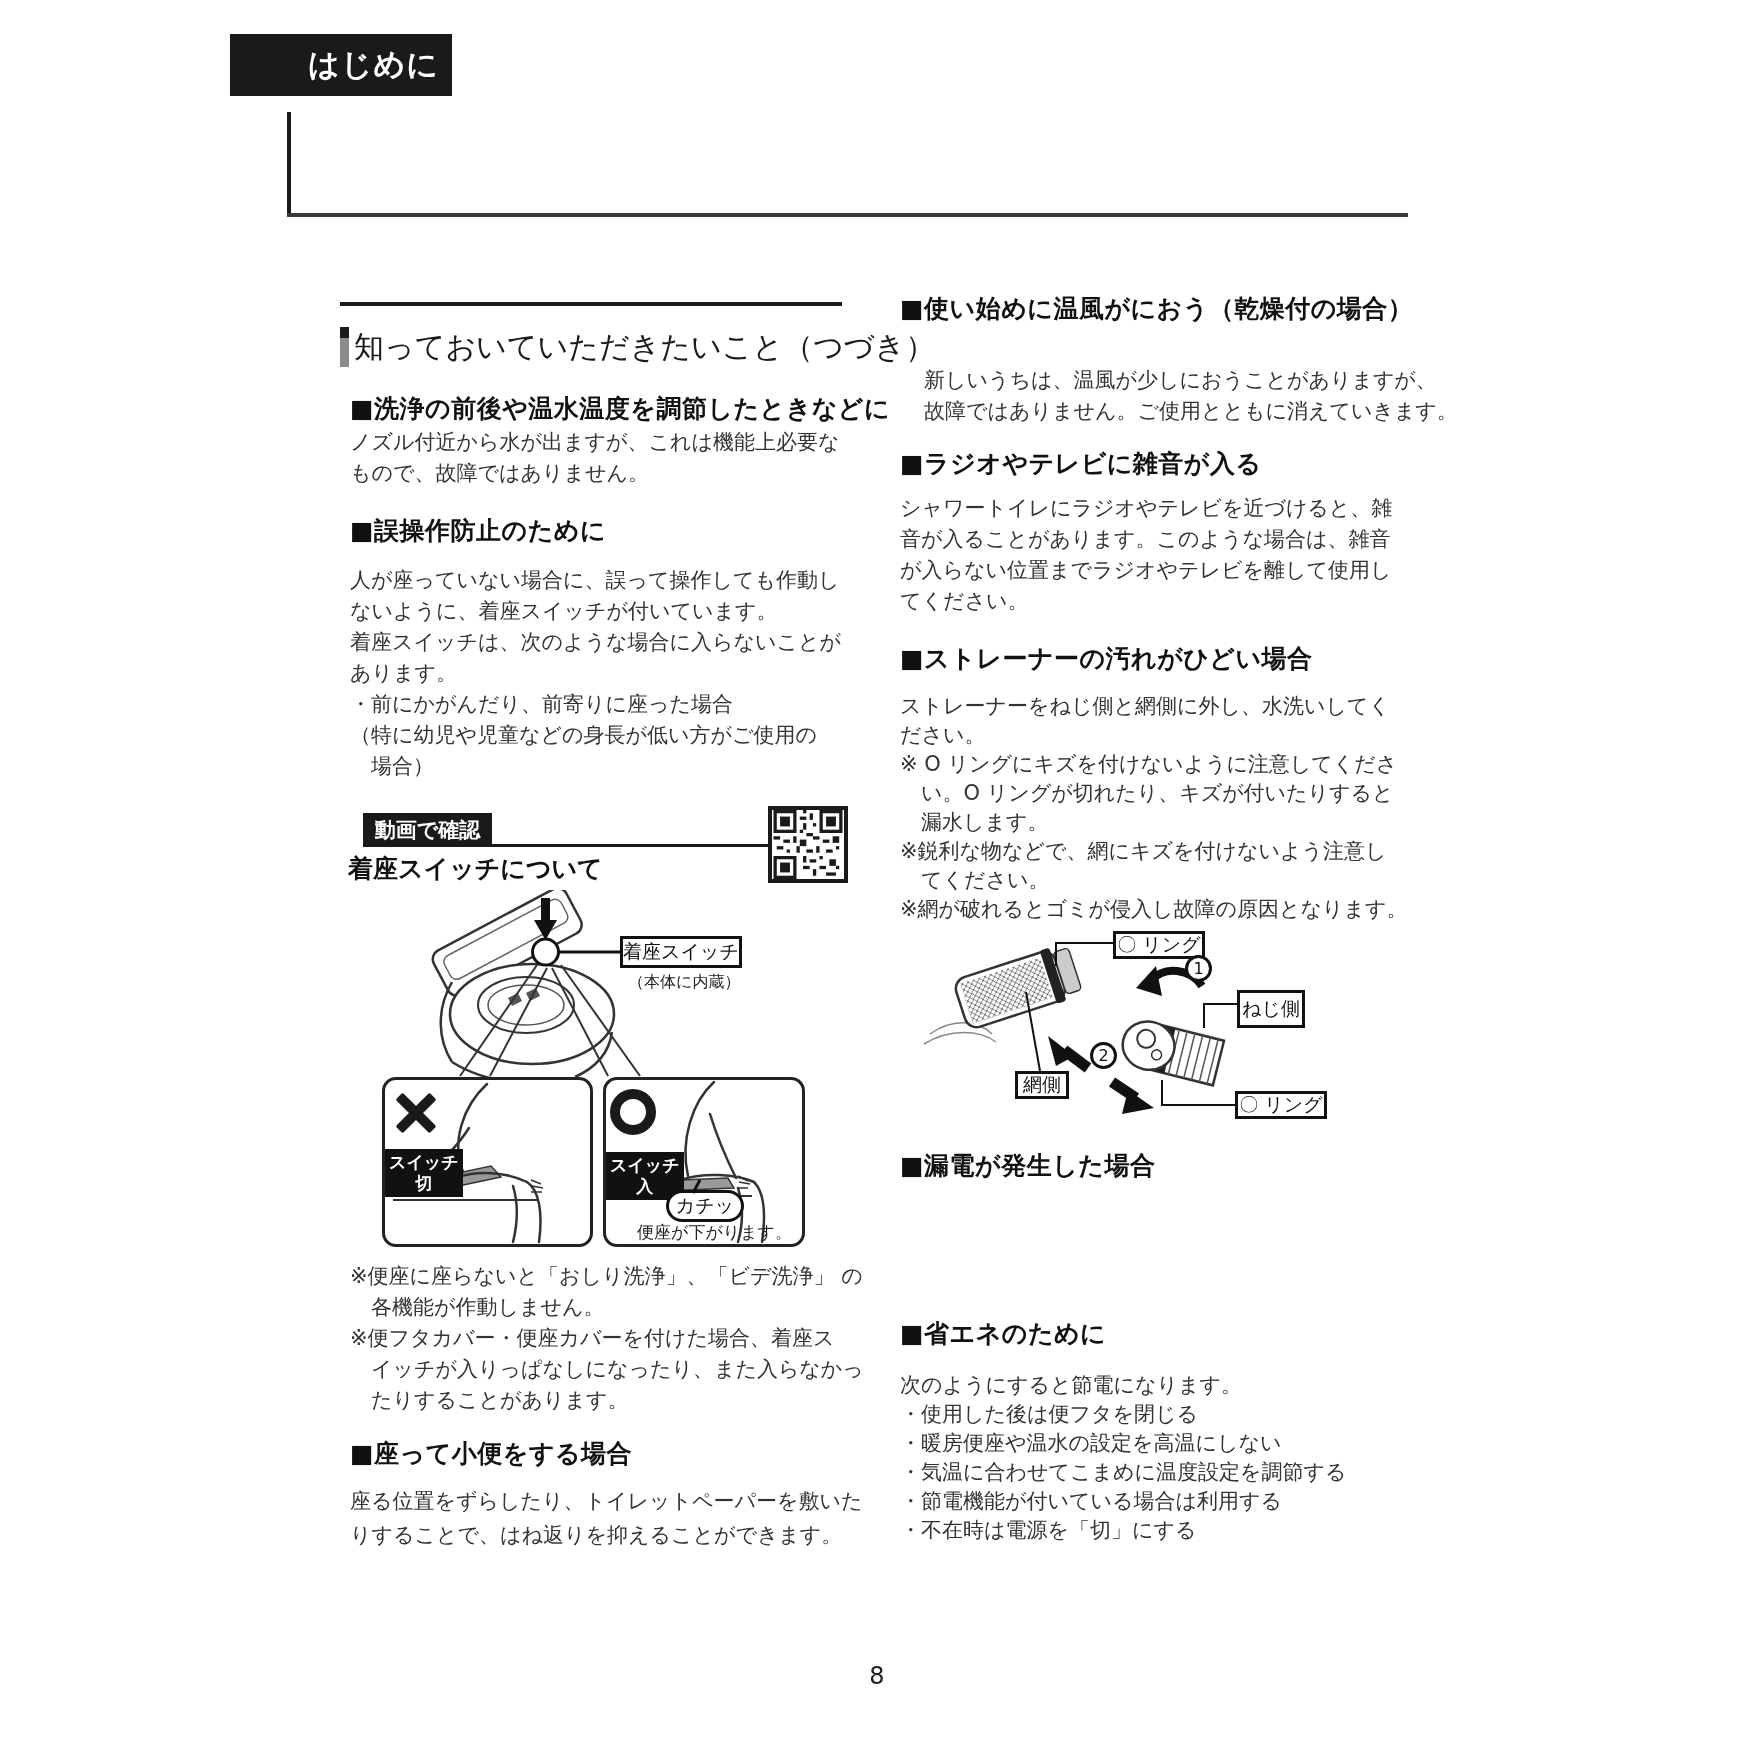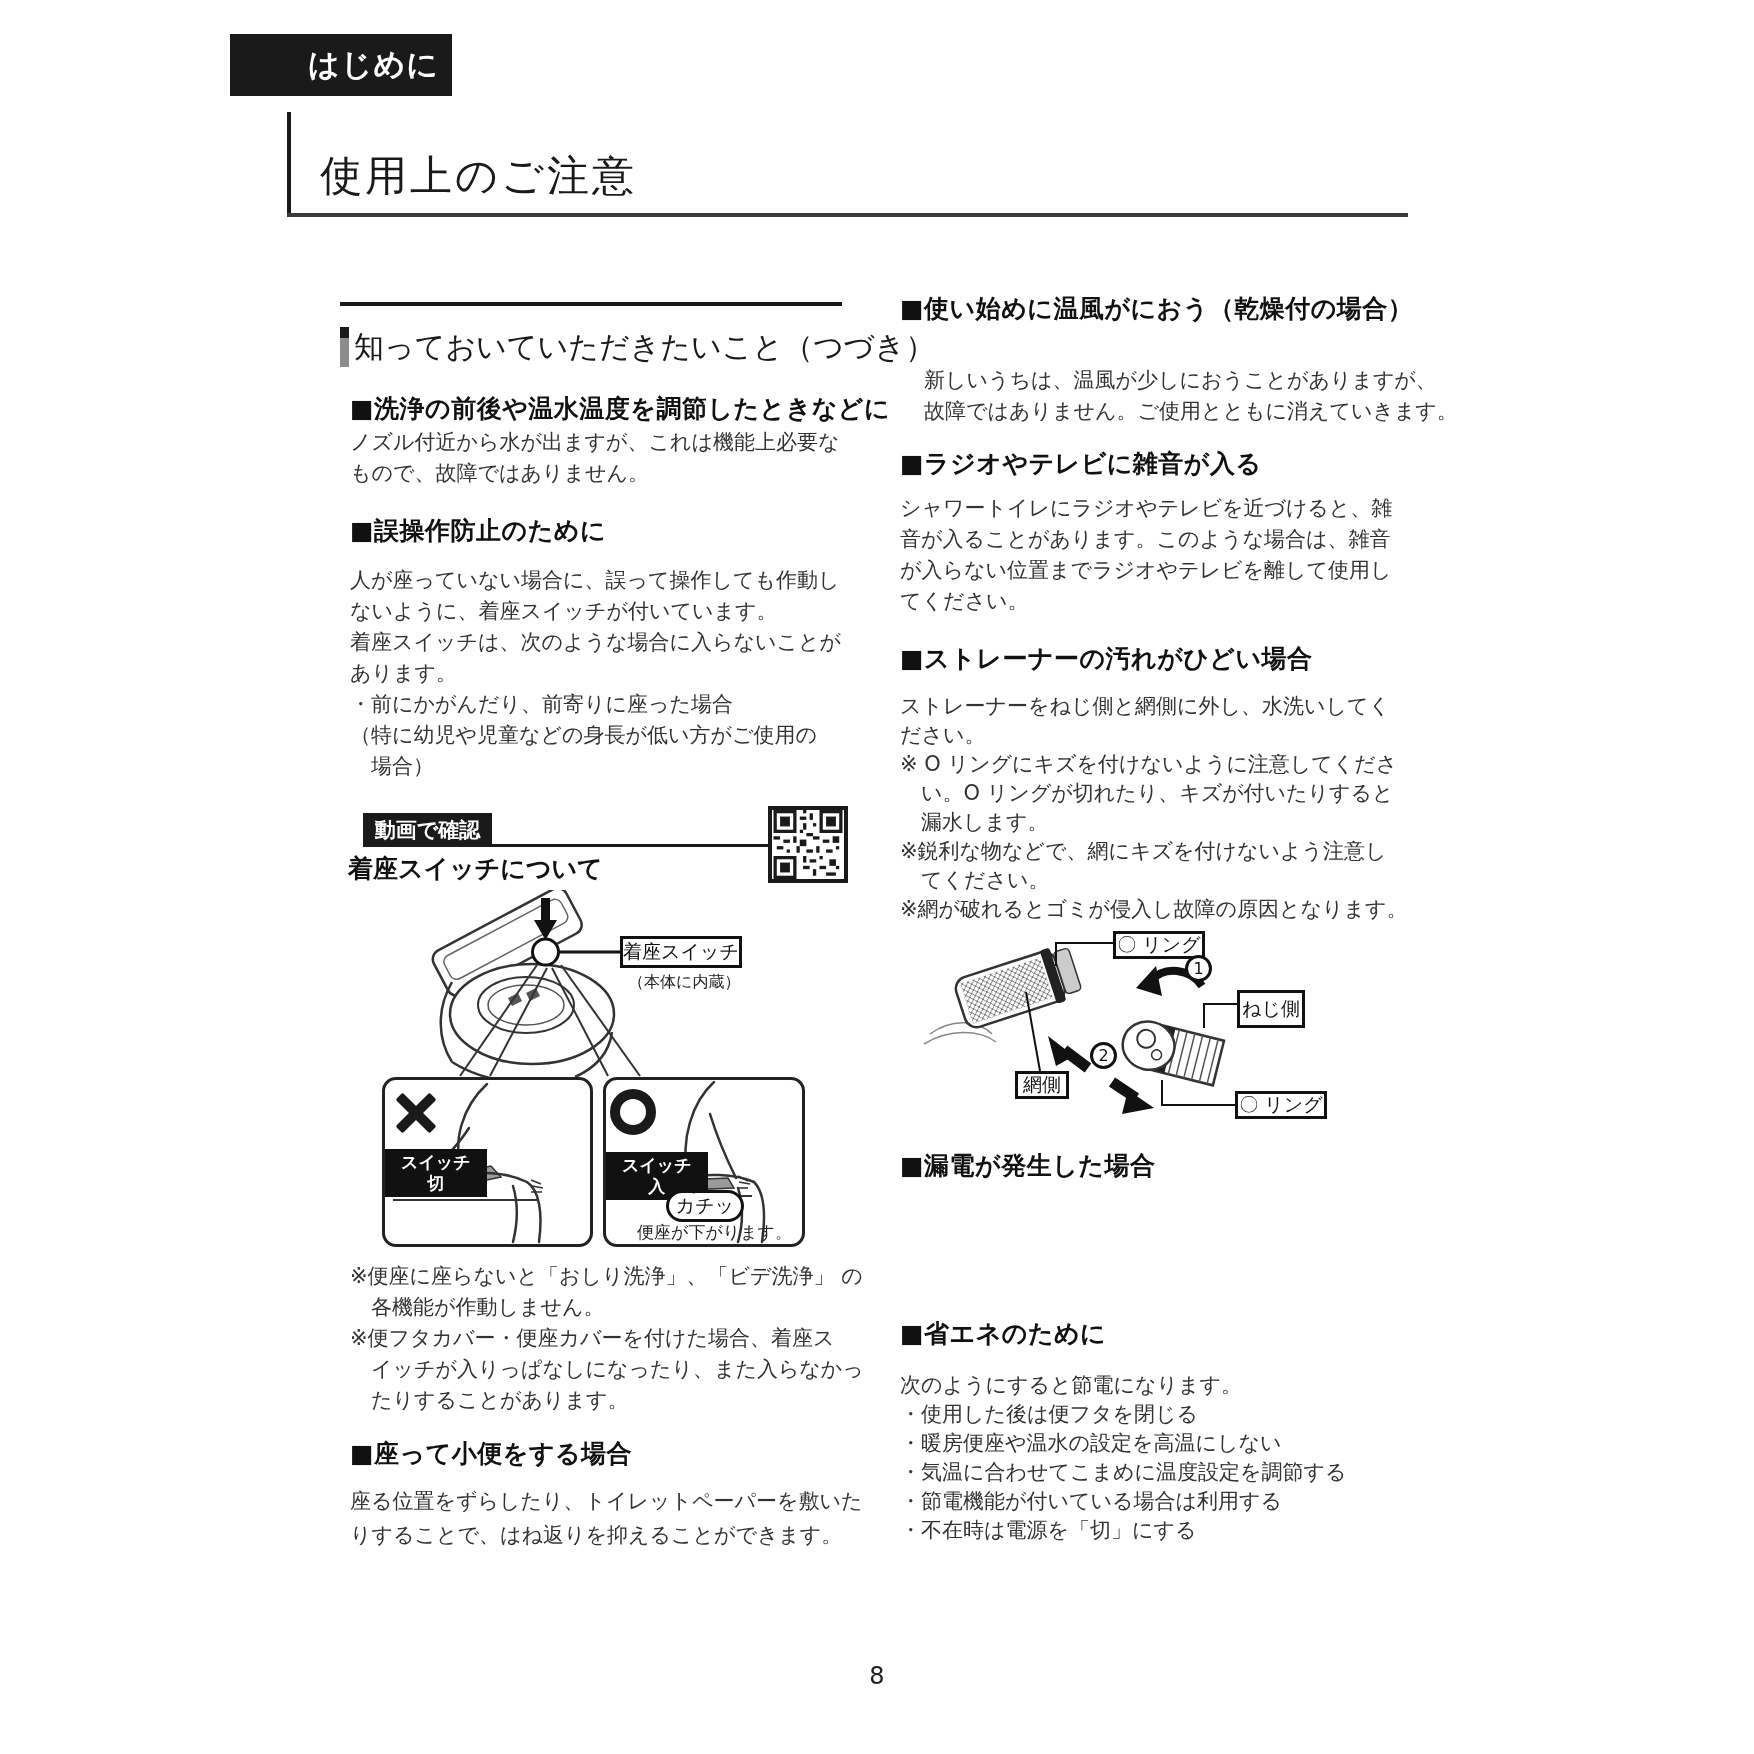--- a/index.html
+++ b/index.html
@@ -27,41 +27,40 @@
   .video-caption{position:absolute;left:348px;top:852px;font-size:25px;font-weight:bold;color:#111;white-space:pre;}
   .qr-box{position:absolute;left:768px;top:806px;width:80px;height:77px;border:4px solid #1a1a1a;background:#fff;box-sizing:border-box;}
   .lblbox{position:absolute;border:3px solid #111;background:#fff;color:#111;font-size:19px;
     display:flex;align-items:center;justify-content:center;white-space:pre;box-sizing:border-box;}
   .sublabel{position:absolute;font-size:16px;color:#222;white-space:pre;}
   .panel{position:absolute;border:3px solid #222;border-radius:14px;background:#fff;box-sizing:border-box;}
   .xmark{position:absolute;left:393px;top:1091px;width:44px;height:44px;}
   .xmark::before,.xmark::after{content:"";position:absolute;left:18px;top:-2px;width:10px;height:48px;background:#1a1a1a;border-radius:2px;}
   .xmark::before{transform:rotate(45deg);} .xmark::after{transform:rotate(-45deg);}
   .omark{position:absolute;left:610px;top:1089px;width:46px;height:46px;border:10px solid #1a1a1a;border-radius:50%;box-sizing:border-box;}
-  .badge{position:absolute;background:#111;color:#fff;font-size:17px;font-weight:bold;line-height:21px;text-align:center;padding:3px 16px;white-space:pre;}
+  .badge{position:absolute;background:#111;color:#fff;font-size:17px;font-weight:bold;line-height:21px;text-align:center;padding:3px 4px;white-space:pre;}
   .bubble{position:absolute;left:666px;top:1190px;width:78px;height:32px;border:3px solid #111;border-radius:17px;background:#fff;
     color:#111;font-size:19px;font-weight:500;display:flex;align-items:center;justify-content:center;box-sizing:border-box;white-space:pre;}
   .bubble::before{content:"";position:absolute;left:26px;top:-14px;width:3px;height:15px;background:#111;transform:rotate(28deg);}
   .ok-caption{position:absolute;left:637px;top:1221px;font-size:17px;color:#222;white-space:pre;}
   .stepnum{position:absolute;width:27px;height:27px;border:3px solid #111;border-radius:50%;font-size:16px;font-weight:500;color:#111;
     display:flex;align-items:center;justify-content:center;background:#fff;box-sizing:border-box;}
   .page-num{position:absolute;left:0;right:0;top:1662px;text-align:center;font-size:24px;color:#222;}
   svg{display:block;}
 </style>
 </head>
 <body>
 
 <div id="page">
 
   <div class="chapter-tab">
     <span>はじめに</span>
   </div>
 
   <div class="vrule"></div>
-  <div class="page-title">使用上のご注意</div>
   <div class="hrule"></div>
 
   <div class="sec-header">
     <div class="bar"></div>
     <div class="txt">知っておいていただきたいこと（つづき）</div>
   </div>
 
   <div class="h2" style="left:350px;top:392px;">■洗浄の前後や温水温度を調節したときなどに</div>
   <div class="body" style="left:350px;top:427px;">ノズル付近から水が出ますが、これは機能上必要な
 もので、故障ではありません。</div>

